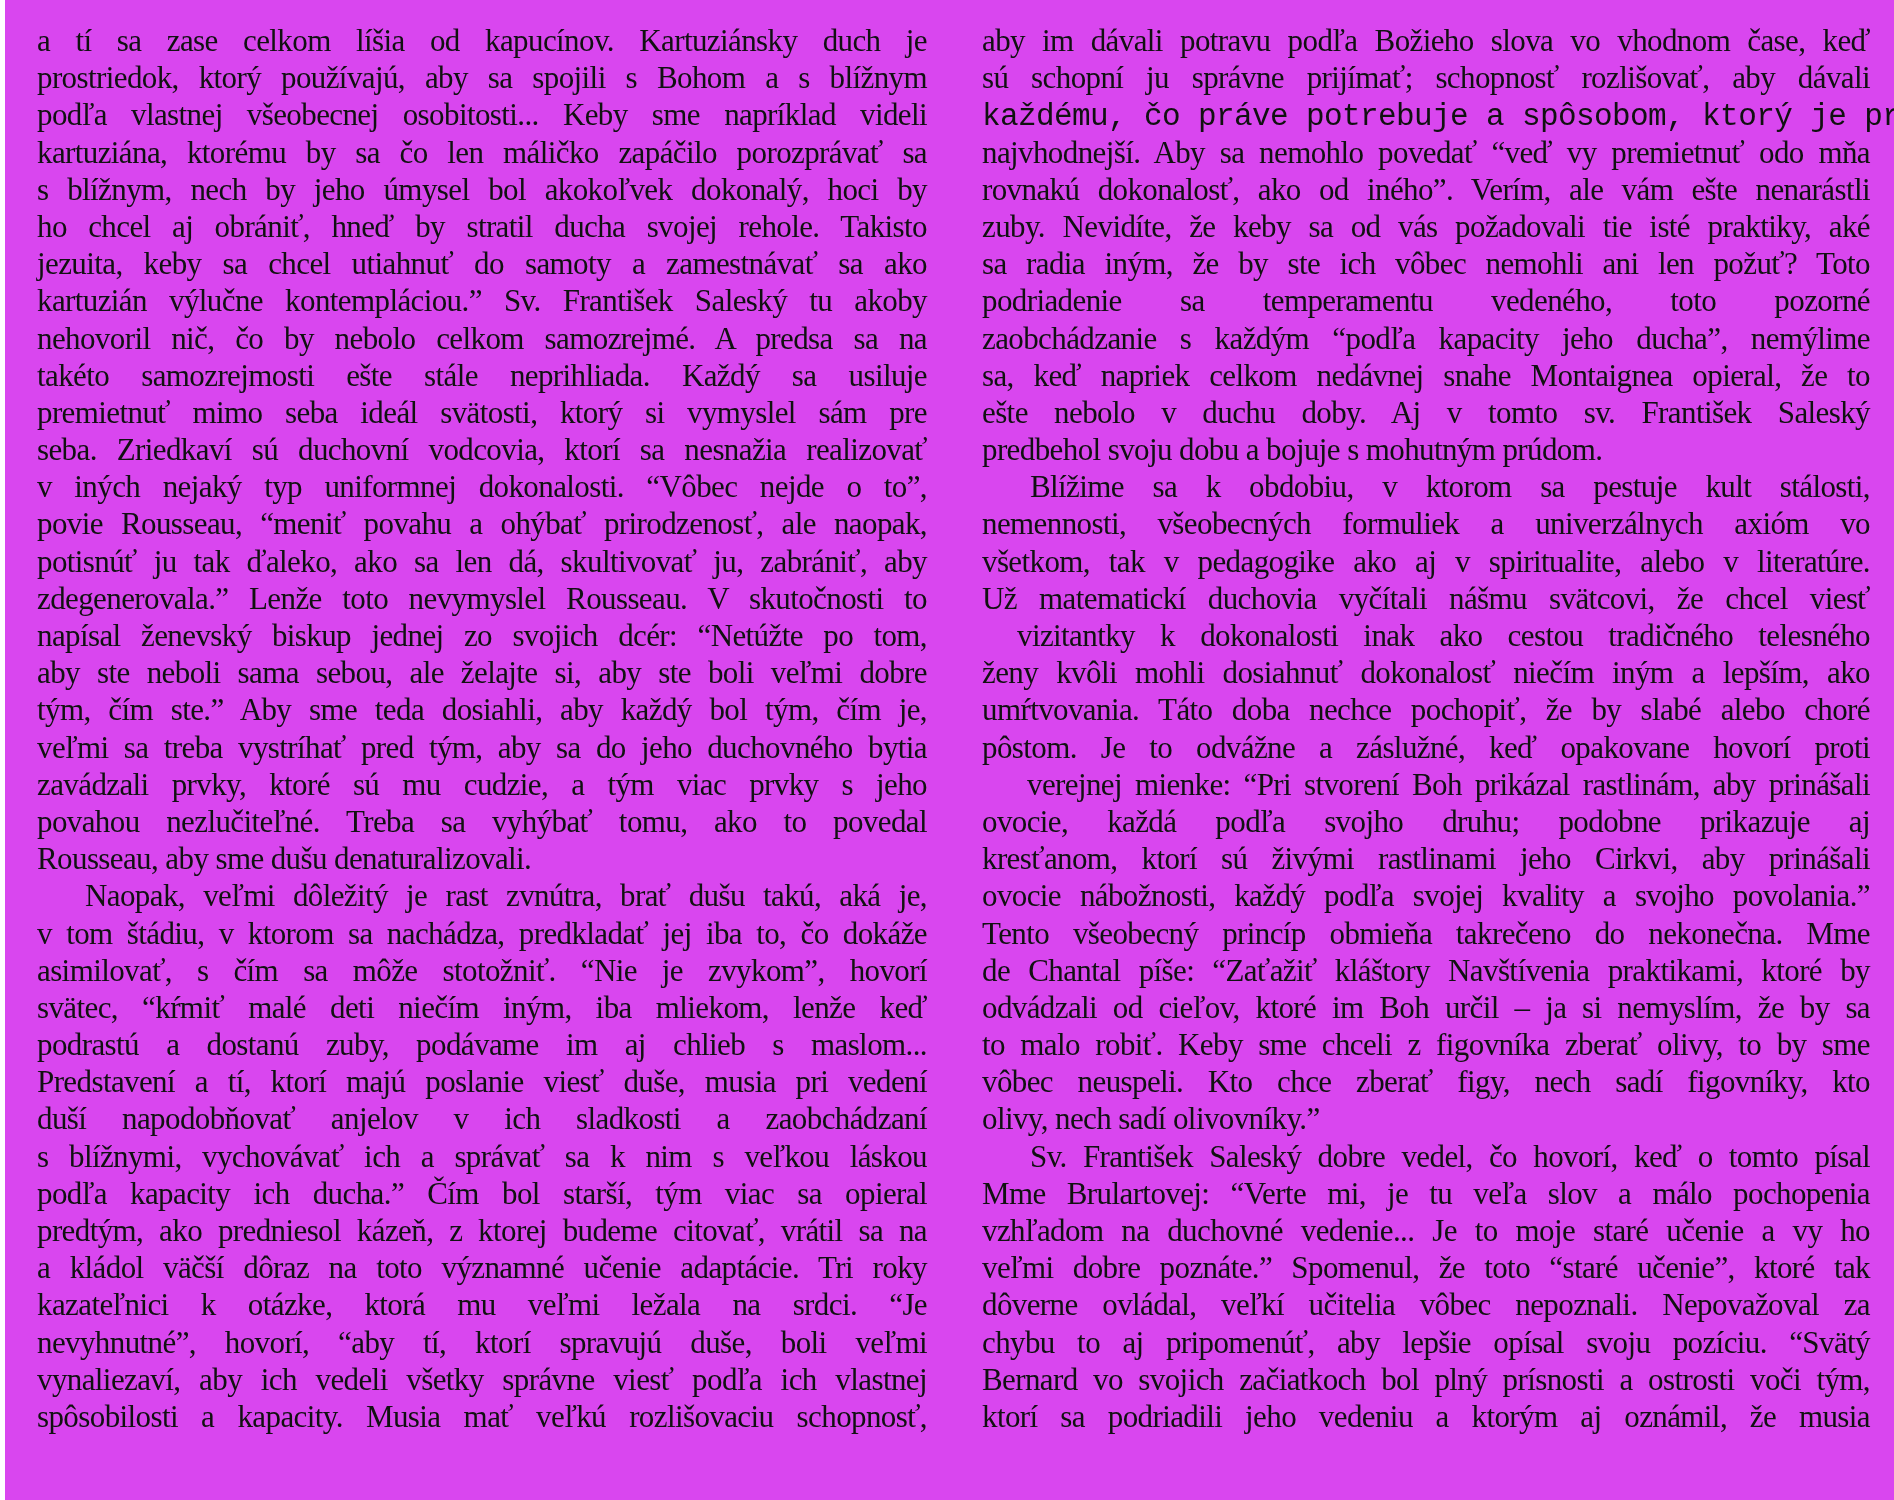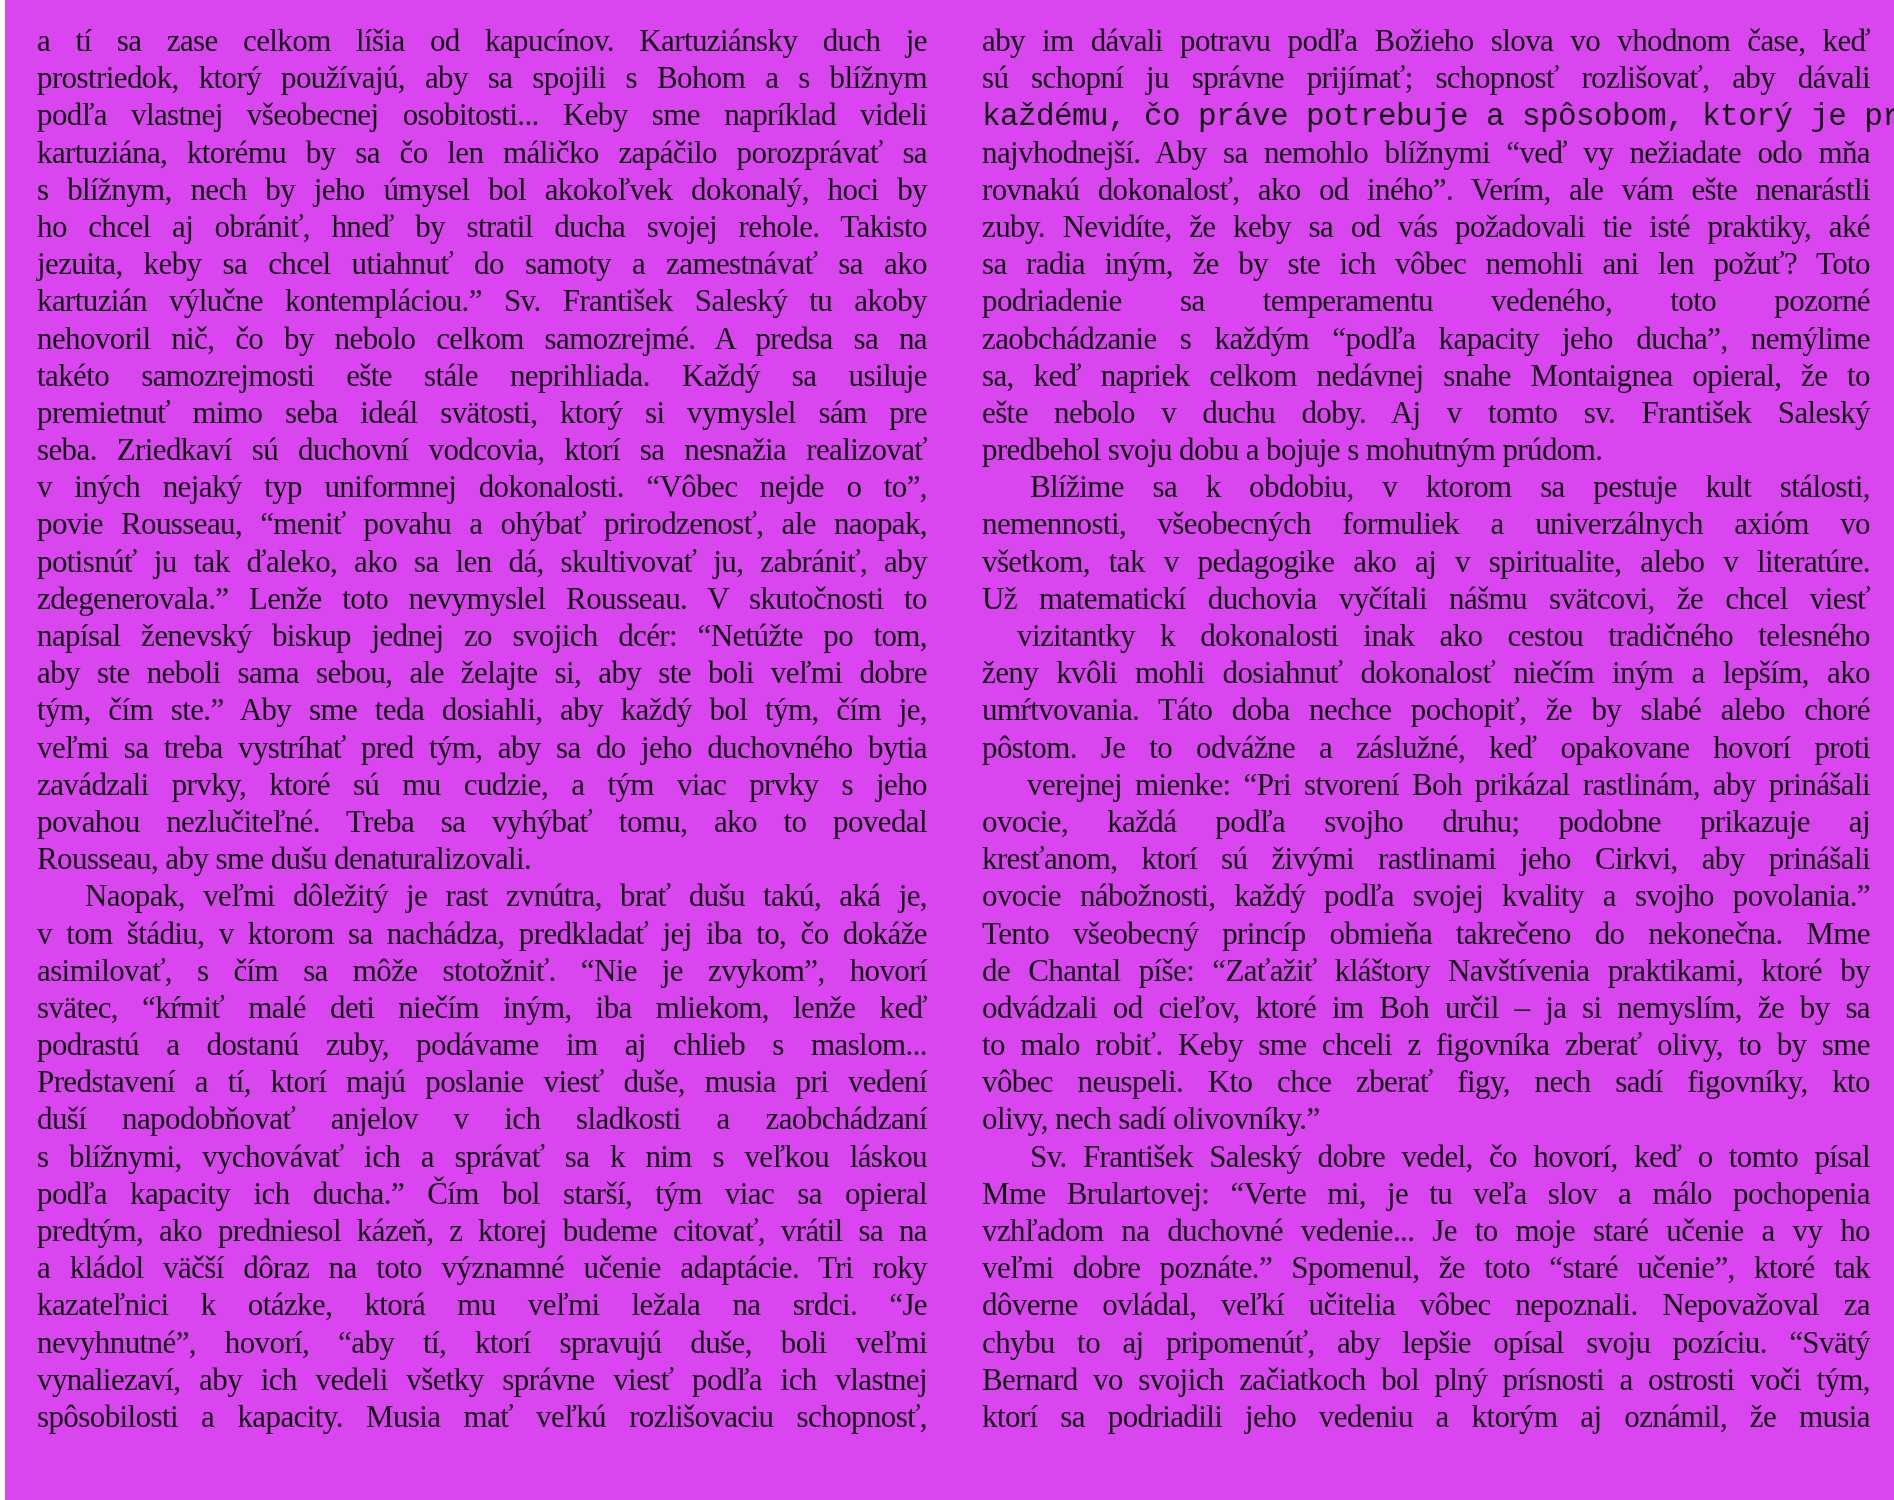--- a/index.html
+++ b/index.html
@@ -65,21 +65,21 @@
       <div class="line"><span style="white-space: nowrap; word-spacing: 0px;">a kládol väčší dôraz na toto významné učenie adaptácie. Tri roky</span></div>
       <div class="line"><span style="white-space: nowrap; word-spacing: 0px;">kazateľnici k otázke, ktorá mu veľmi ležala na srdci. “Je</span></div>
       <div class="line"><span style="white-space: nowrap; word-spacing: 0px;">nevyhnutné”, hovorí, “aby tí, ktorí spravujú duše, boli veľmi</span></div>
       <div class="line"><span style="white-space: nowrap; word-spacing: 0px;">vynaliezaví, aby ich vedeli všetky správne viesť podľa ich vlastnej</span></div>
       <div class="line"><span style="white-space: nowrap; word-spacing: 0px;">spôsobilosti a kapacity. Musia mať veľkú rozlišovaciu schopnosť,</span></div>
     </div>
   <div class="column" id="col-right">
       <div class="line"><span style="white-space: nowrap; word-spacing: 0px;">aby im dávali potravu podľa Božieho slova vo vhodnom čase, keď</span></div>
       <div class="line"><span style="white-space: nowrap; word-spacing: 0px;">sú schopní ju správne prijímať; schopnosť rozlišovať, aby dávali</span></div>
       <div class="line"><span style="white-space: nowrap; word-spacing: 0px; font-family: Liberation Mono, monospace;">každému, čo práve potrebuje a spôsobom, ktorý je pre neho</span></div>
-      <div class="line"><span style="white-space: nowrap; word-spacing: 0px;">najvhodnejší. Aby sa nemohlo blížnymi “veď vy nežiadate odo mňa</span></div>
+      <div class="line"><span style="white-space: nowrap; word-spacing: 0px;">najvhodnejší. Aby sa nemohlo povedať “veď vy premietnuť odo mňa</span></div>
       <div class="line"><span style="white-space: nowrap; word-spacing: 0px;">rovnakú dokonalosť, ako od iného”. Verím, ale vám ešte nenarástli</span></div>
       <div class="line"><span style="white-space: nowrap; word-spacing: 0px;">zuby. Nevidíte, že keby sa od vás požadovali tie isté praktiky, aké</span></div>
       <div class="line"><span style="white-space: nowrap; word-spacing: 0px;">sa radia iným, že by ste ich vôbec nemohli ani len požuť? Toto</span></div>
       <div class="line"><span style="white-space: nowrap; word-spacing: 0px;">podriadenie sa temperamentu vedeného, toto pozorné</span></div>
       <div class="line"><span style="white-space: nowrap; word-spacing: 0px;">zaobchádzanie s každým “podľa kapacity jeho ducha”, nemýlime</span></div>
       <div class="line"><span style="white-space: nowrap; word-spacing: 0px;">sa, keď napriek celkom nedávnej snahe Montaignea opieral, že to</span></div>
       <div class="line"><span style="white-space: nowrap; word-spacing: 0px;">ešte nebolo v duchu doby. Aj v tomto sv. František Saleský</span></div>
       <div class="line last"><span style="white-space: nowrap;">predbehol svoju dobu a bojuje s mohutným prúdom.</span></div>
       <div class="line indent"><span style="white-space: nowrap; word-spacing: 0px;">Blížime sa k obdobiu, v ktorom sa pestuje kult stálosti,</span></div>
       <div class="line"><span style="white-space: nowrap; word-spacing: 0px;">nemennosti, všeobecných formuliek a univerzálnych axióm vo</span></div>

